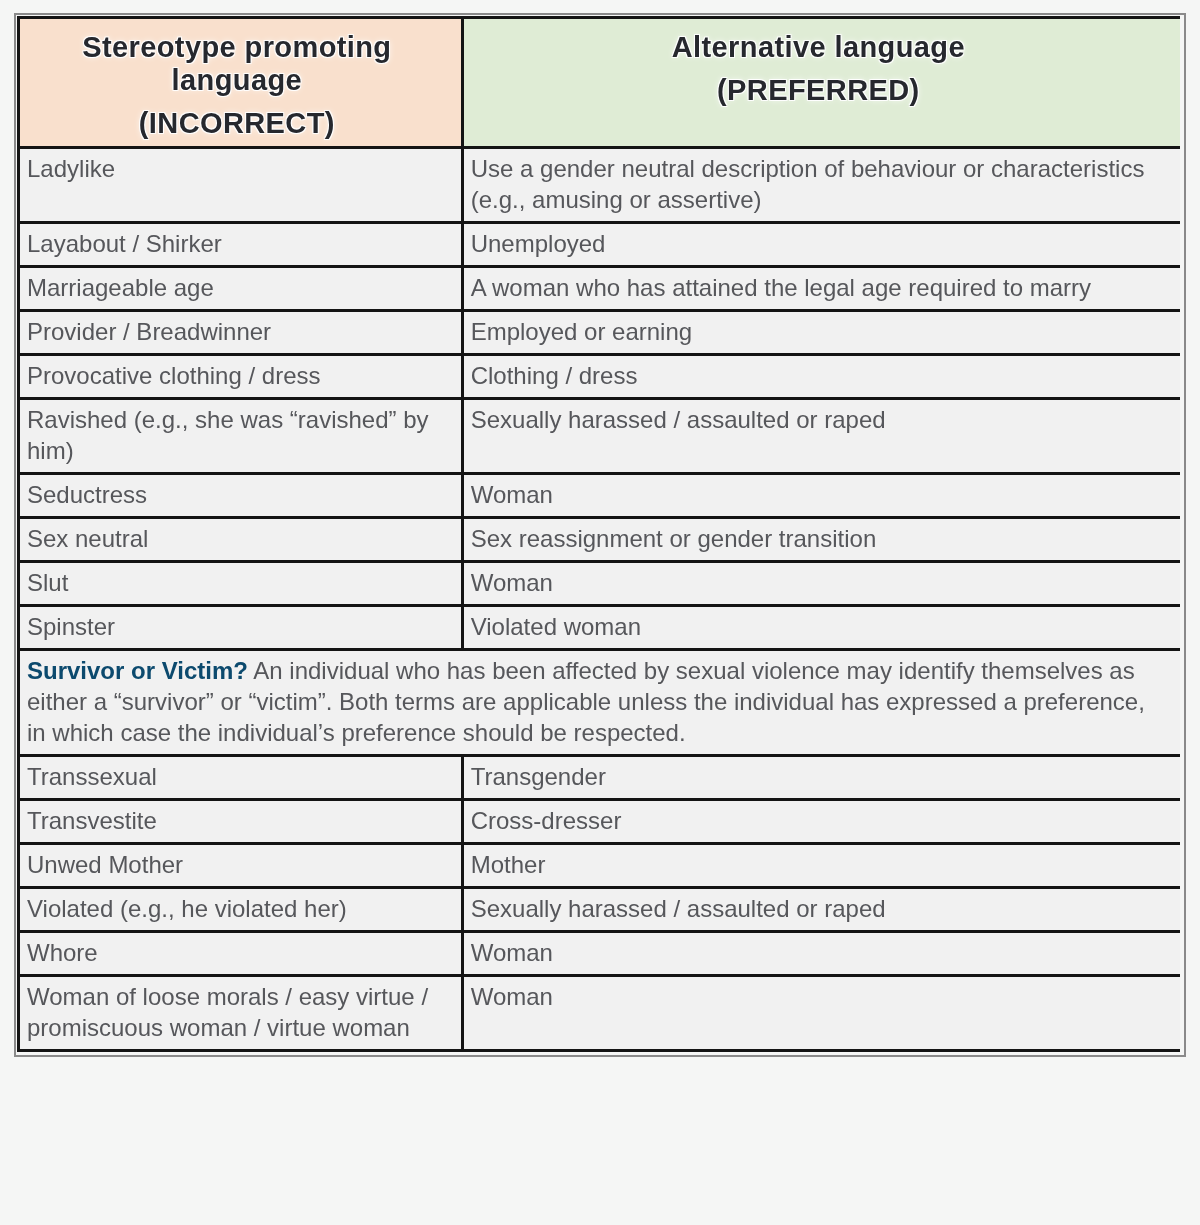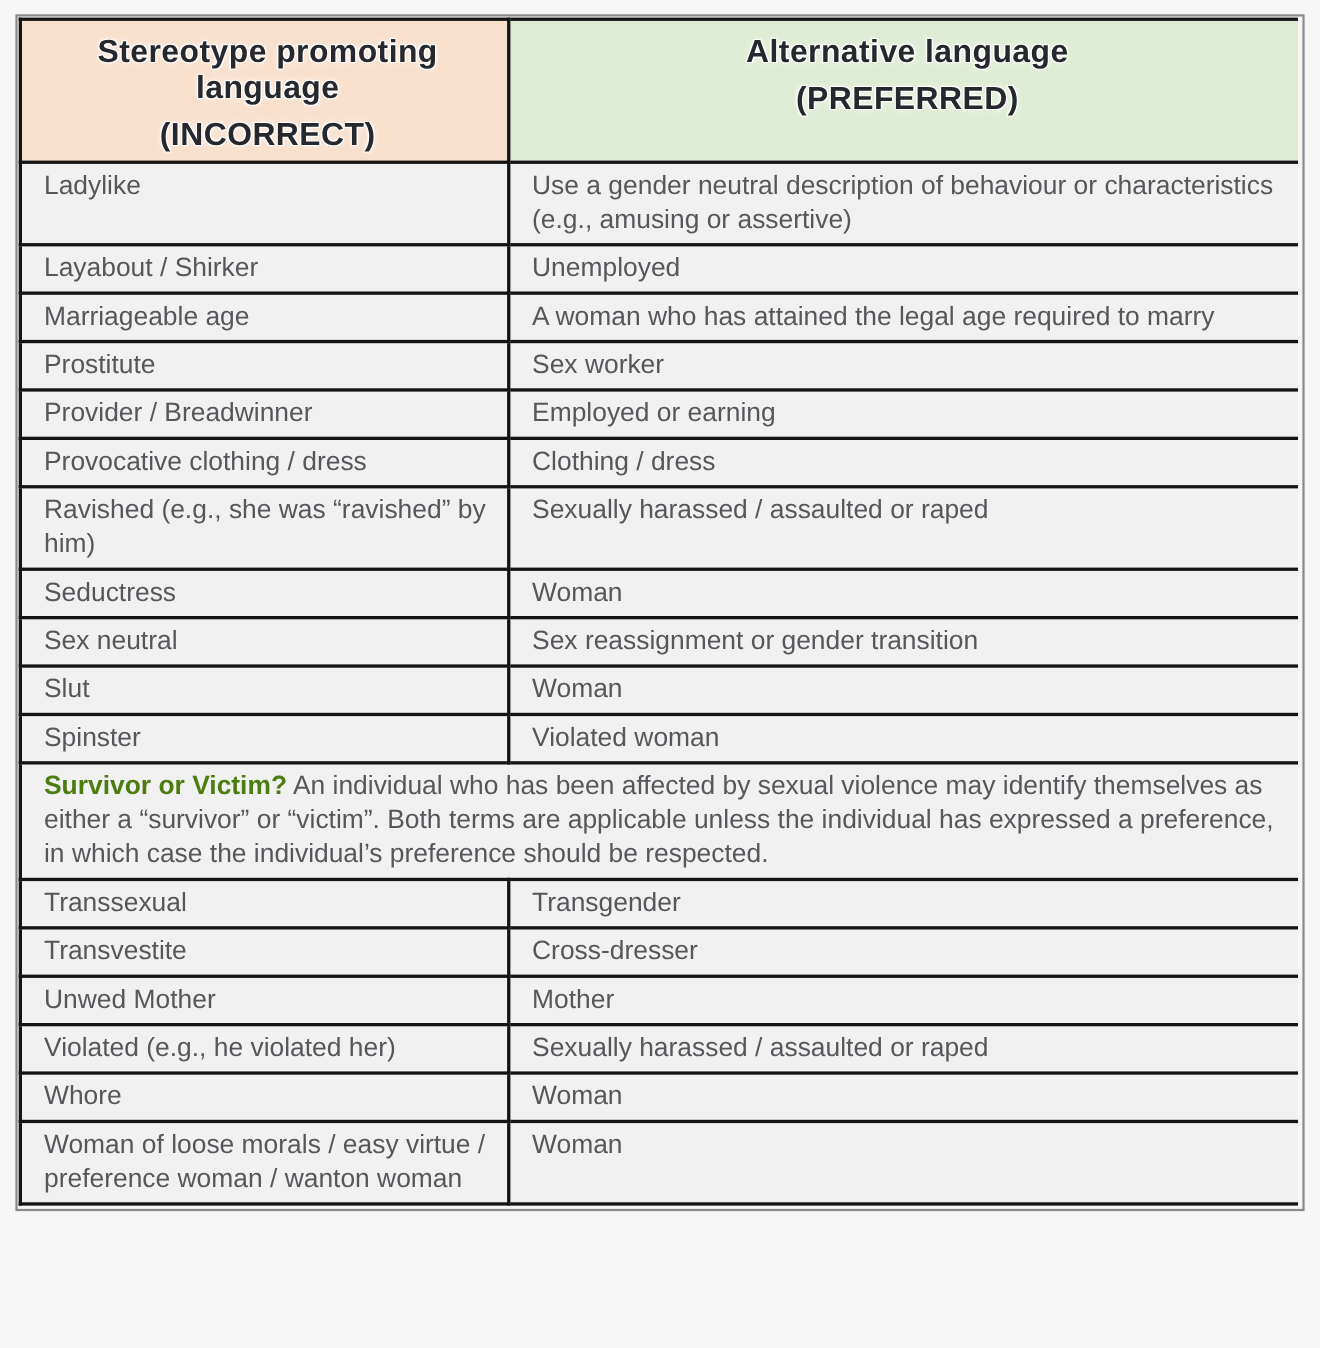--- a/index.html
+++ b/index.html
@@ -34,21 +34,21 @@
     border-collapse: collapse;
     width: 100%;
     table-layout: fixed;
   }
   td {
     border: 3px solid var(--border-black);
     background: var(--cell-bg);
     color: var(--body-text);
     font-size: 24px;
     line-height: 31px;
-    padding: 4px 14px 6px 20px;
+    padding: 4px 14px 6px 7px;
     vertical-align: top;
     word-wrap: break-word;
   }
   td:last-child { border-right: none; }
   td.hdr {
     height: 126px;
     text-align: center;
     font-weight: 700;
     font-size: 29px;
     line-height: 33px;
@@ -60,21 +60,21 @@
        1px -1px 0 rgba(255,255,255,.85),
       -1px  1px 0 rgba(255,255,255,.85),
        1px  1px 0 rgba(255,255,255,.85),
        0 0 6px rgba(255,255,255,.9);
   }
   td.hdr-incorrect { background: var(--incorrect-header-bg); }
   td.hdr-preferred { background: var(--preferred-header-bg); }
   .hdr-tag { display: block; margin-top: 10px; text-align: center; }
   td.note-cell strong {
     font-weight: 700;
-    color: #4d7c0f;
+    color: #0c4a6e;
   }
   .col-incorrect { width: 38.2%; }
   .col-preferred { width: 61.8%; }
 </style>
 </head>
 <body>
 
 <div class="page">
   <div class="table-frame">
     <table>
@@ -99,24 +99,20 @@
             <td>Ladylike</td>
             <td>Use a gender neutral description of behaviour or characteristics (e.g., amusing or assertive)</td>
           </tr>
           <tr>
             <td>Layabout / Shirker</td>
             <td>Unemployed</td>
           </tr>
           <tr>
             <td>Marriageable age</td>
             <td>A woman who has attained the legal age required to marry</td>
-          </tr>
-          <tr>
-            <td>Prostitute</td>
-            <td>Sex worker</td>
           </tr>
           <tr>
             <td>Provider / Breadwinner</td>
             <td>Employed or earning</td>
           </tr>
           <tr>
             <td>Provocative clothing / dress</td>
             <td>Clothing / dress</td>
           </tr>
           <tr>
@@ -156,19 +152,19 @@
           </tr>
           <tr>
             <td>Violated (e.g., he violated her)</td>
             <td>Sexually harassed / assaulted or raped</td>
           </tr>
           <tr>
             <td>Whore</td>
             <td>Woman</td>
           </tr>
           <tr>
-            <td>Woman of loose morals / easy virtue / preference woman / wanton woman</td>
+            <td>Woman of loose morals / easy virtue / promiscuous woman / virtue woman</td>
             <td>Woman</td>
           </tr>
         </tbody>
     </table>
   </div>
 </div>
 
 </body></html>

